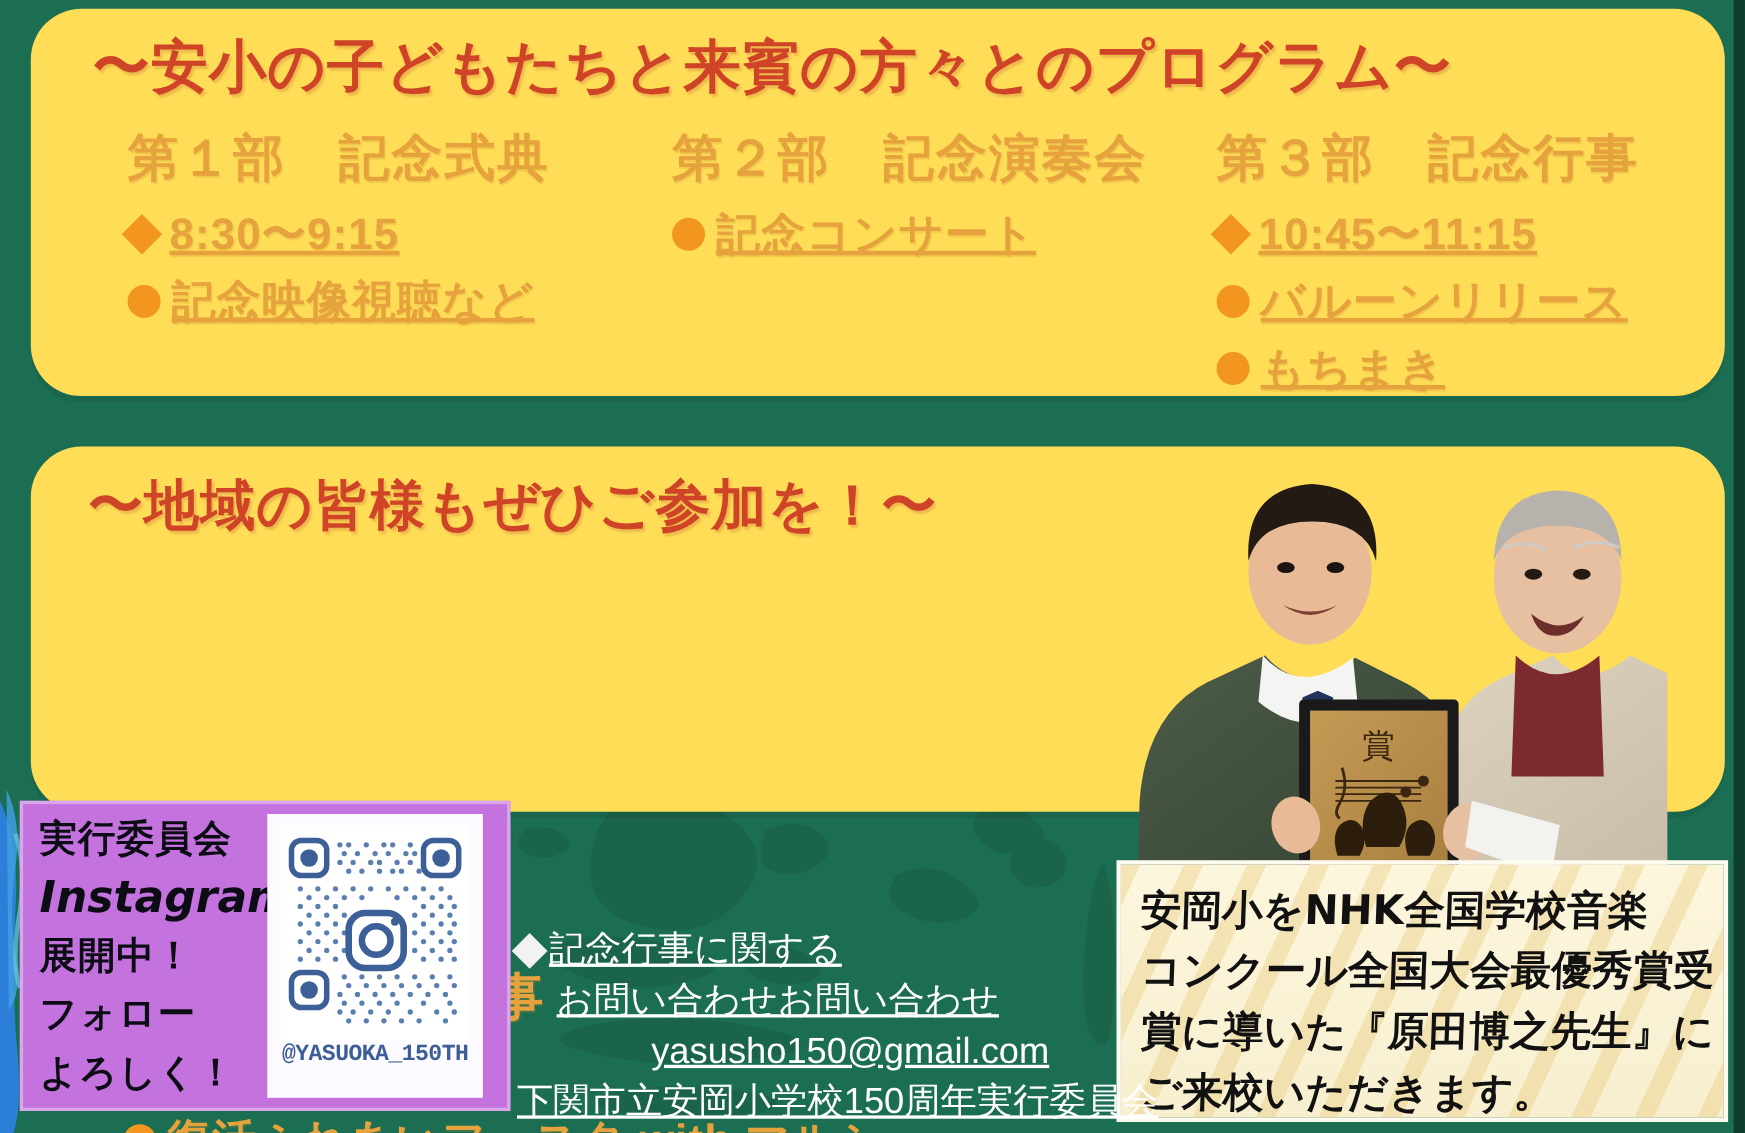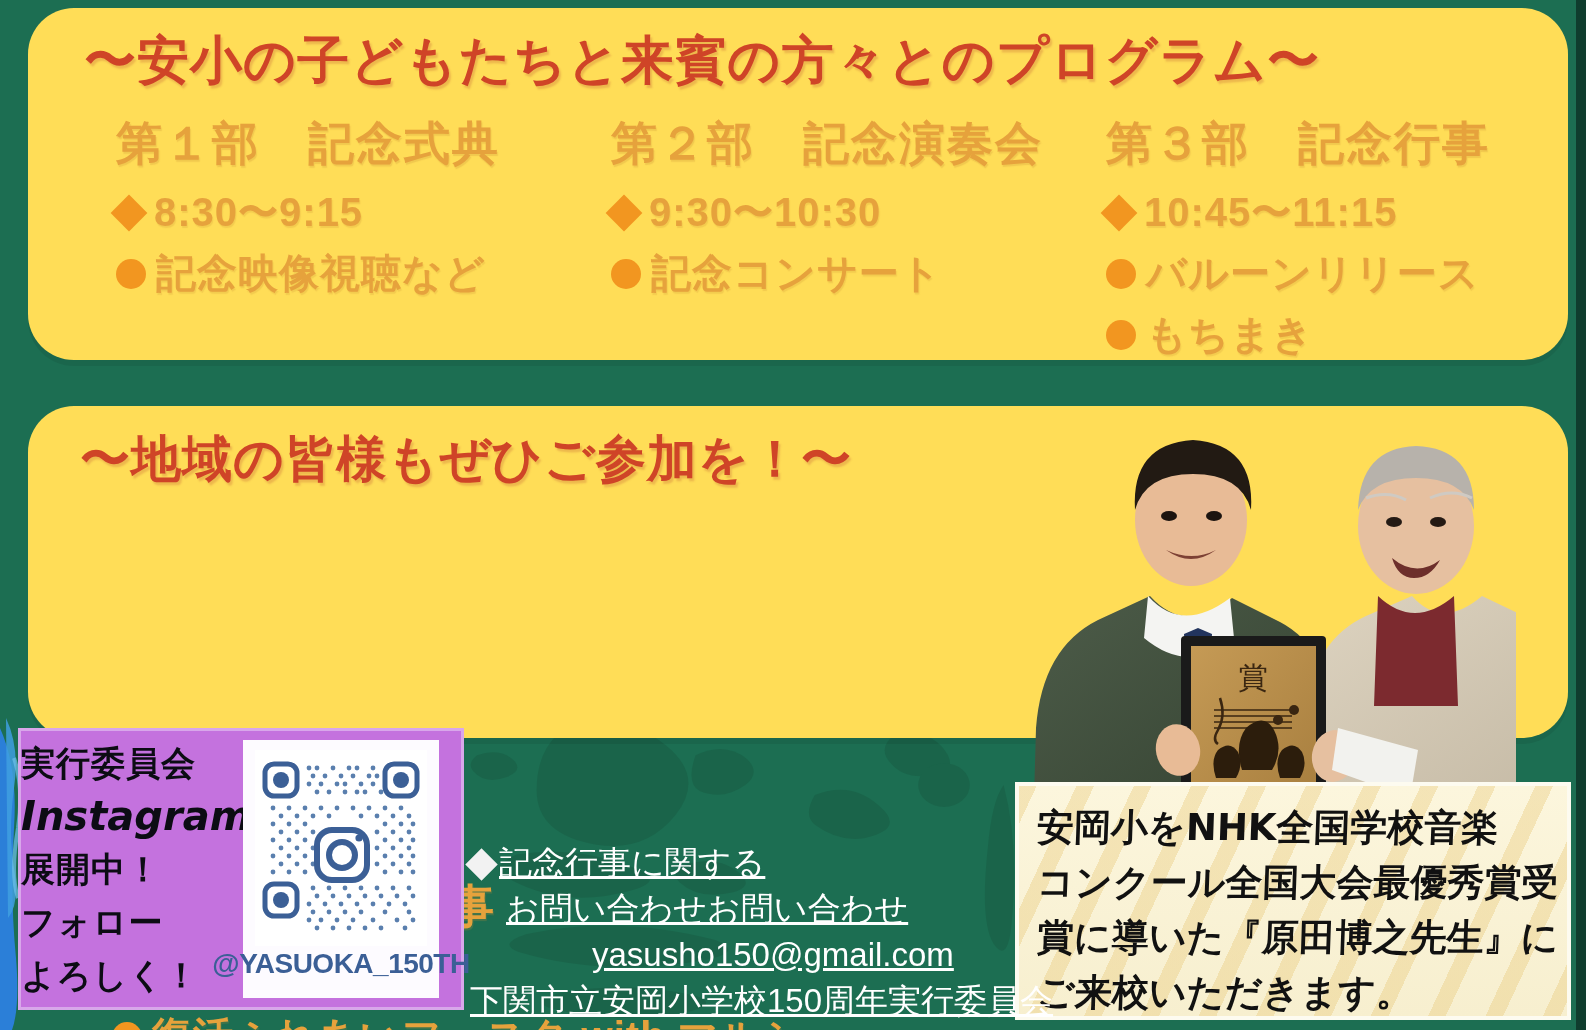--- a/index.html
+++ b/index.html
@@ -78,20 +78,21 @@
   }
   .prog-line {
     font-size: 40px;
     font-weight: 700;
     color: #e6a23c;
     letter-spacing: 1px;
     margin-bottom: 6px;
     display: flex;
     align-items: center;
     text-shadow: 1px 2px 1px rgba(200,140,50,0.22);
+    text-decoration: underline;
   }
   .bullet-diamond {
     display: inline-block;
     width: 26px;
     height: 26px;
     background: #f29620;
     transform: rotate(45deg);
     margin-right: 12px;
     flex: none;
   }
@@ -158,21 +159,21 @@
     width: 446px;
     height: 282px;
     background: #c472de;
     border: 3px solid #d8a7ea;
     box-sizing: border-box;
     display: flex;
     align-items: center;
   }
   #instagram-copy {
     width: 218px;
-    padding-left: 0;
+    padding-left: 15px;
     box-sizing: border-box;
   }
   .ig-line {
     color: #0c0c14;
     font-weight: 900;
     font-size: 34px;
     line-height: 53px;
     letter-spacing: 1px;
     white-space: nowrap;
     font-family: "DejaVu Sans", sans-serif;
@@ -189,23 +190,23 @@
     align-items: center;
     justify-content: flex-start;
     padding-top: 10px;
     box-sizing: border-box;
     position: relative;
   }
   #qr-matrix { position: relative; width: 172px; height: 196px; }
   #qr-handle {
     color: #3b5f96;
     font-weight: 700;
-    font-size: 28px;
+    font-size: 21px;
     letter-spacing: -0.5px;
-    font-family: Liberation Sans, sans-serif;
+    font-family: Liberation Mono, monospace;
     margin-top: 2px;
   }
 
   
   #contact-block {
     position: absolute;
     left: 470px;
     top: 840px;
     color: #ffffff;
     width: 540px;
@@ -280,24 +281,20 @@
         <span>8:30〜9:15</span>
       </div>
       <div class="prog-line">
         <span class="bullet-circle"></span>
         <span>記念映像視聴など</span>
       </div>
     </div>
 
     <div class="prog-col" id="col-2">
       <div class="prog-title">第２部　記念演奏会</div>
-      <div class="prog-line">
-        <span class="bullet-diamond"></span>
-        <span>9:30〜10:30</span>
-      </div>
       <div class="prog-line">
         <span class="bullet-circle"></span>
         <span>記念コンサート</span>
       </div>
     </div>
 
     <div class="prog-col" id="col-3">
       <div class="prog-title">第３部　記念行事</div>
       <div class="prog-line">
         <span class="bullet-diamond"></span>

